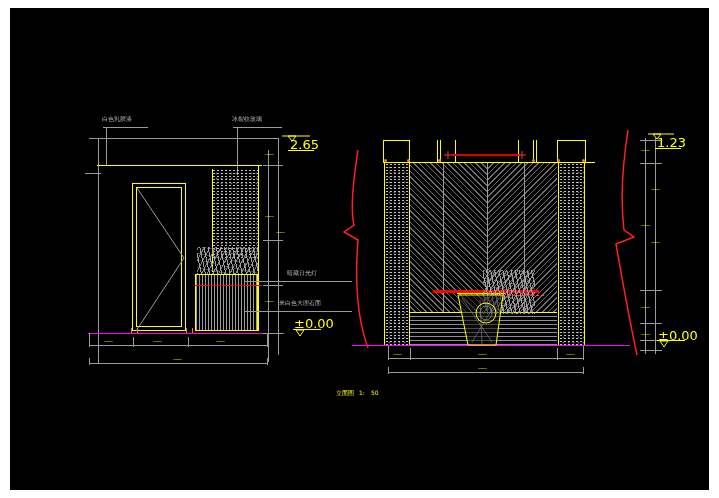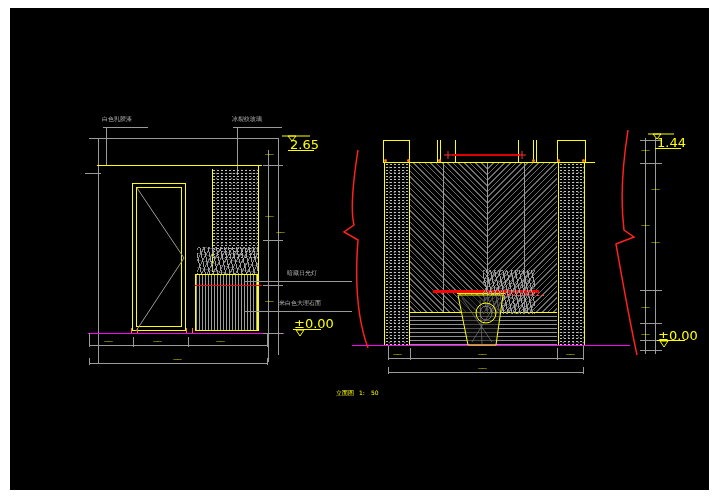--- a/index.html
+++ b/index.html
@@ -164,21 +164,21 @@
     <div class="gl" style="left:630px;top:315px;width:22px;height:1px"></div>
     <div class="gl" style="left:630px;top:332px;width:22px;height:1px"></div>
     <div class="gl" style="left:630px;top:342px;width:22px;height:1px"></div>
     <div class="dim" style="left:631px;top:140px">——</div>
     <div class="dim" style="left:641px;top:179px">——</div>
     <div class="dim" style="left:631px;top:215px">——</div>
     <div class="dim" style="left:641px;top:232px">——</div>
     <div class="dim" style="left:631px;top:297px">——</div>
     <div class="dim" style="left:631px;top:324px">——</div>
 
-    <div class="ty" style="left:647px;top:131px">1.44</div>
+    <div class="ty" style="left:647px;top:131px">1.23</div>
     <div class="yl" style="left:645px;top:140px;width:26px;height:1px"></div>
     <div class="ty" style="left:648px;top:324px">±0.00</div>
     <div class="yl" style="left:647px;top:332px;width:28px;height:1px"></div>
   </div>
 
   <div class="ty" style="left:326px;top:381px;font-size:6px">立面图</div>
   <div class="ty" style="left:349px;top:381px;font-size:6px">1:</div>
   <div class="ty" style="left:361px;top:381px;font-size:6px">50</div>
 
   <svg width="699" height="482" viewBox="0 0 699 482">

